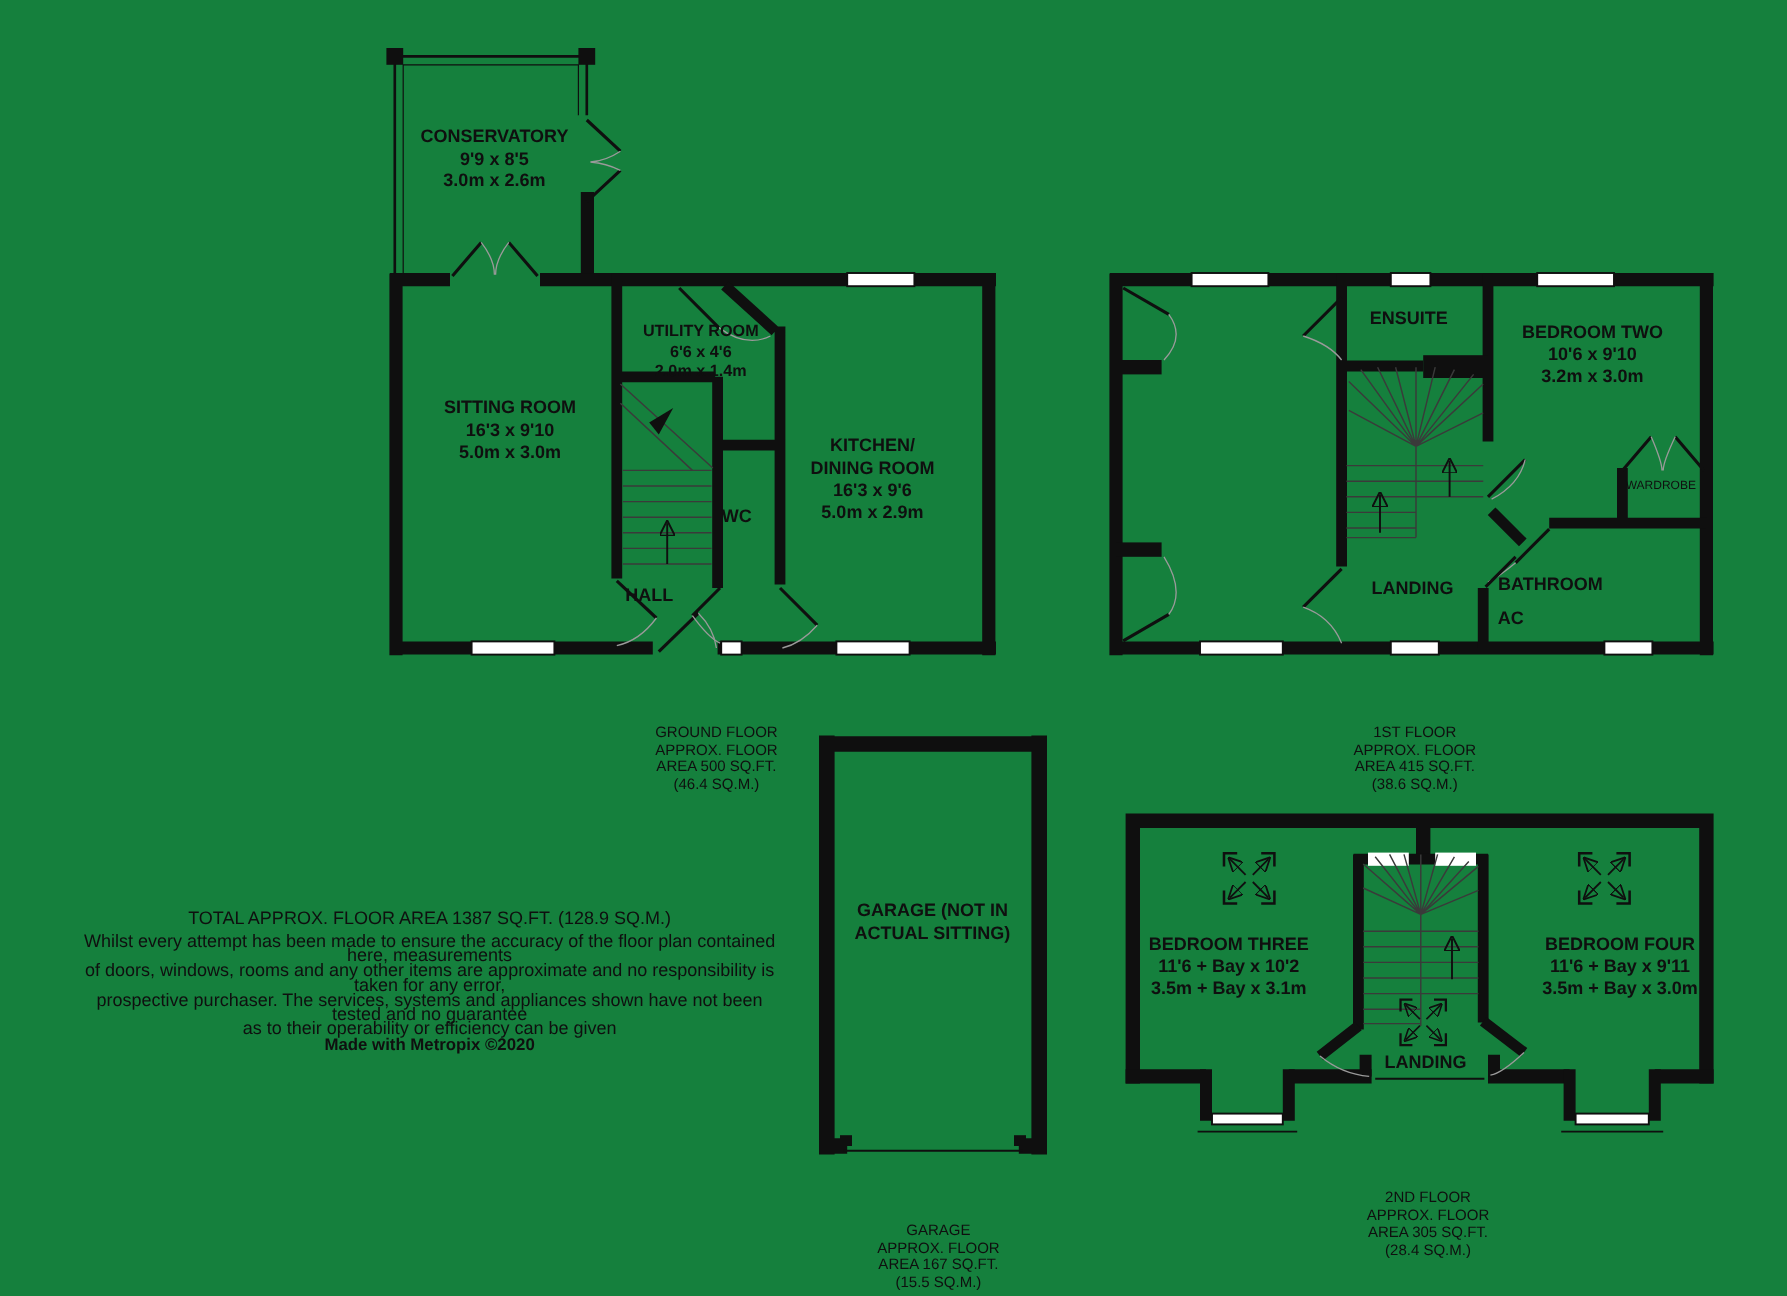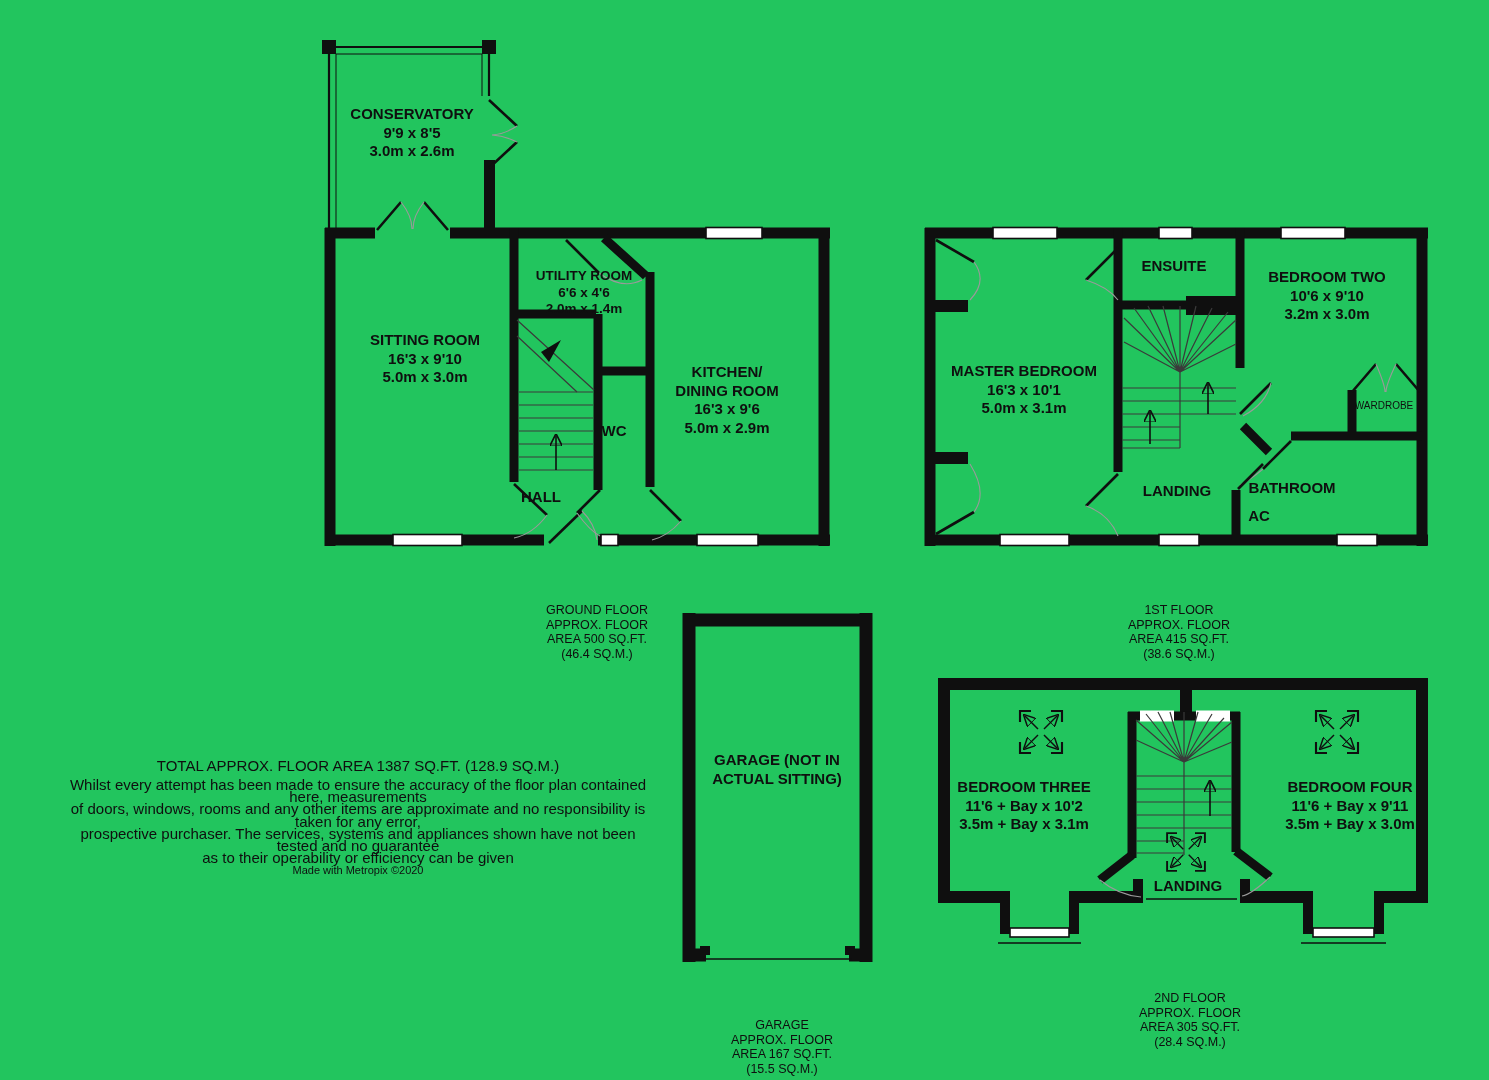--- a/index.html
+++ b/index.html
@@ -1,16 +1,16 @@
 <!DOCTYPE html>
 <html><head>
 <meta charset="utf-8">
 <style>
   html,body{margin:0;padding:0;background:#ffffff;}
-  .canvas{position:relative;width:1489px;height:1080px;background:#22c55e;overflow:hidden;
+  .canvas{position:relative;width:1489px;height:1080px;background:#15803d;overflow:hidden;
           font-family:"Liberation Sans",sans-serif;color:#0f0f0f;}
   svg{position:absolute;left:0;top:0;}
   svg path,svg line{fill:none;stroke:#0f0f0f;stroke-linecap:butt;}
   .w13{stroke-width:13}.w12{stroke-width:12}.w11{stroke-width:11}.w10{stroke-width:10}
   .w9{stroke-width:9}
   .cons{stroke-width:2.2}.cons2{stroke-width:1}
   .leaf{stroke-width:2.6}
   .arc{stroke:#9a9a9a;stroke-width:1.1}
   .tread{stroke:#3a3a3a;stroke-width:1.2}
   .win{fill:#ffffff;stroke:#0f0f0f;stroke-width:1.6}
@@ -21,21 +21,21 @@
   .sym{stroke-width:2.1}
   .syma{stroke-width:1.5}
   .arrow{stroke-width:1.6}
   .lbl{position:absolute;transform:translate(-50%,-50%);text-align:center;white-space:nowrap;
        font-weight:bold;font-size:15px;line-height:18.5px;}
   .cap{font-weight:normal;font-size:12.5px;line-height:14.6px;}
   .tiny{font-weight:normal;font-size:10px;line-height:11px;}
   .legal{position:absolute;left:58px;top:757px;width:600px;text-align:center;}
   .legal .total{font-size:15px;line-height:18px;font-weight:normal;}
   .legal .disc{font-size:15px;line-height:12.2px;font-weight:normal;margin-top:4px;}
-  .legal .credit{font-size:11px;line-height:12.2px;font-weight:normal;}
+  .legal .credit{font-size:14px;line-height:12.2px;font-weight:bold;}
 </style>
 </head>
 <body>
 
 <div class="canvas">
 
 <svg width="1489" height="1080" viewBox="0 0 1489 1080">
   <defs>
     <marker id="ah" markerWidth="8" markerHeight="8" refX="6.5" refY="4" orient="auto" viewBox="0 0 8 8">
       <path d="M0,0L8,4L0,8Z" fill="#0f0f0f" stroke="none"></path>
@@ -191,25 +191,20 @@
 <div class="lbl" style="left:541px;top:497px">
   <div>HALL</div>
 </div>
 <div class="lbl cap" style="left:597px;top:632px">
   <div>GROUND FLOOR</div>
   <div>APPROX. FLOOR</div>
   <div>AREA 500 SQ.FT.</div>
   <div>(46.4 SQ.M.)</div>
 </div>
 
-<div class="lbl" style="left:1024px;top:390px">
-  <div>MASTER BEDROOM</div>
-  <div>16'3 x 10'1</div>
-  <div>5.0m x 3.1m</div>
-</div>
 <div class="lbl" style="left:1174px;top:266px">
   <div>ENSUITE</div>
 </div>
 <div class="lbl" style="left:1327px;top:296px">
   <div>BEDROOM TWO</div>
   <div>10'6 x 9'10</div>
   <div>3.2m x 3.0m</div>
 </div>
 <div class="lbl tiny" style="left:1384px;top:405px">
   <div>WARDROBE</div>

